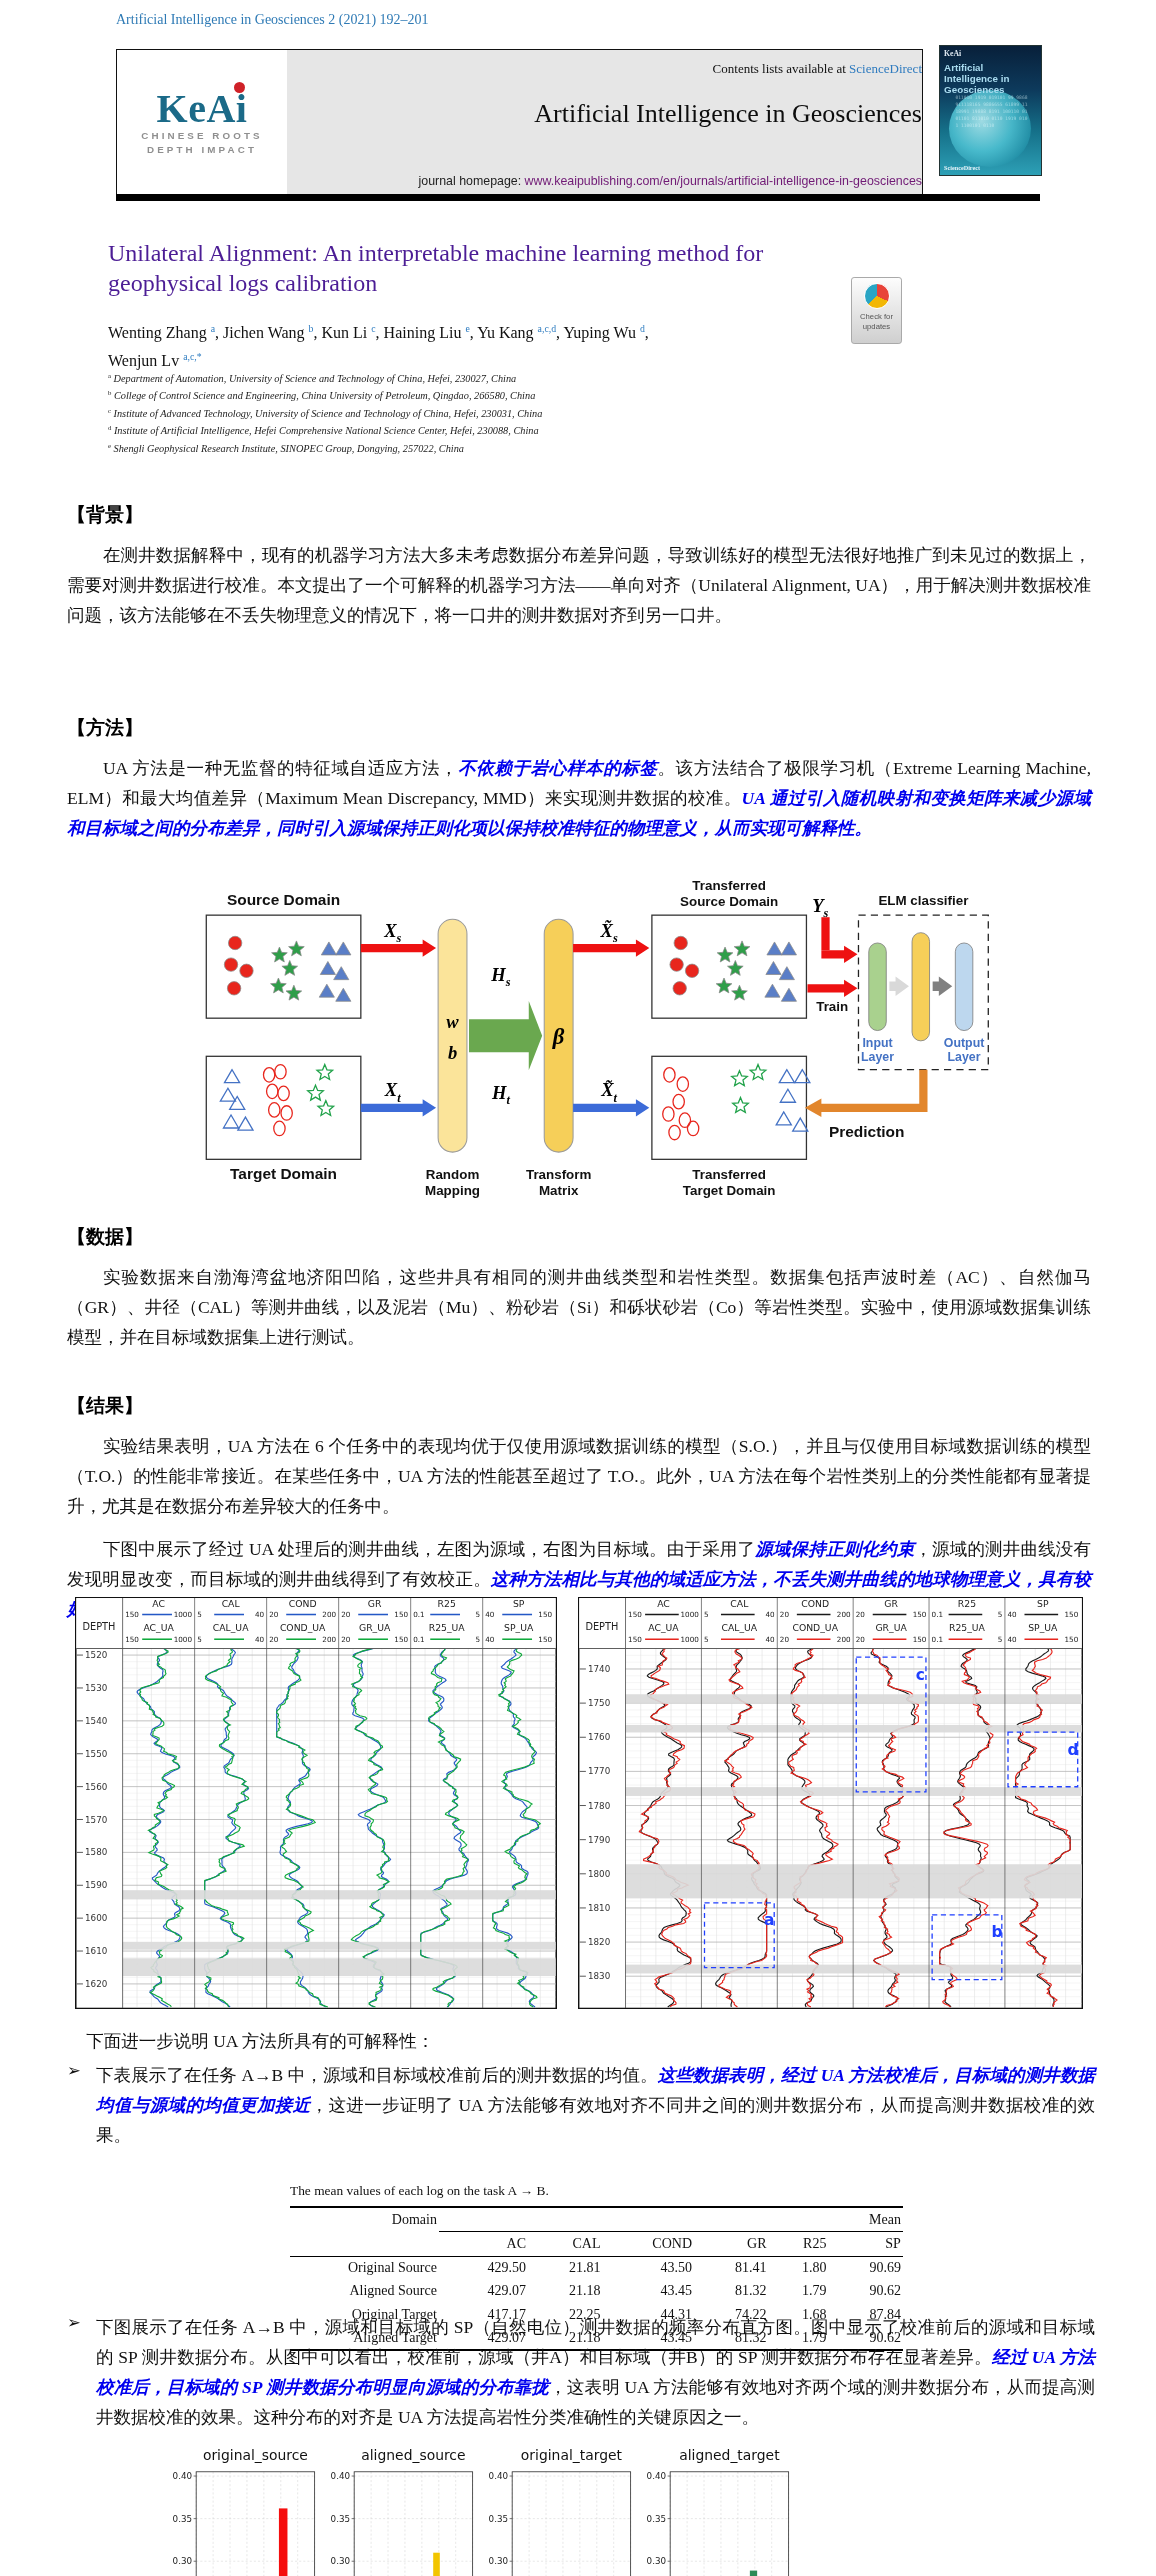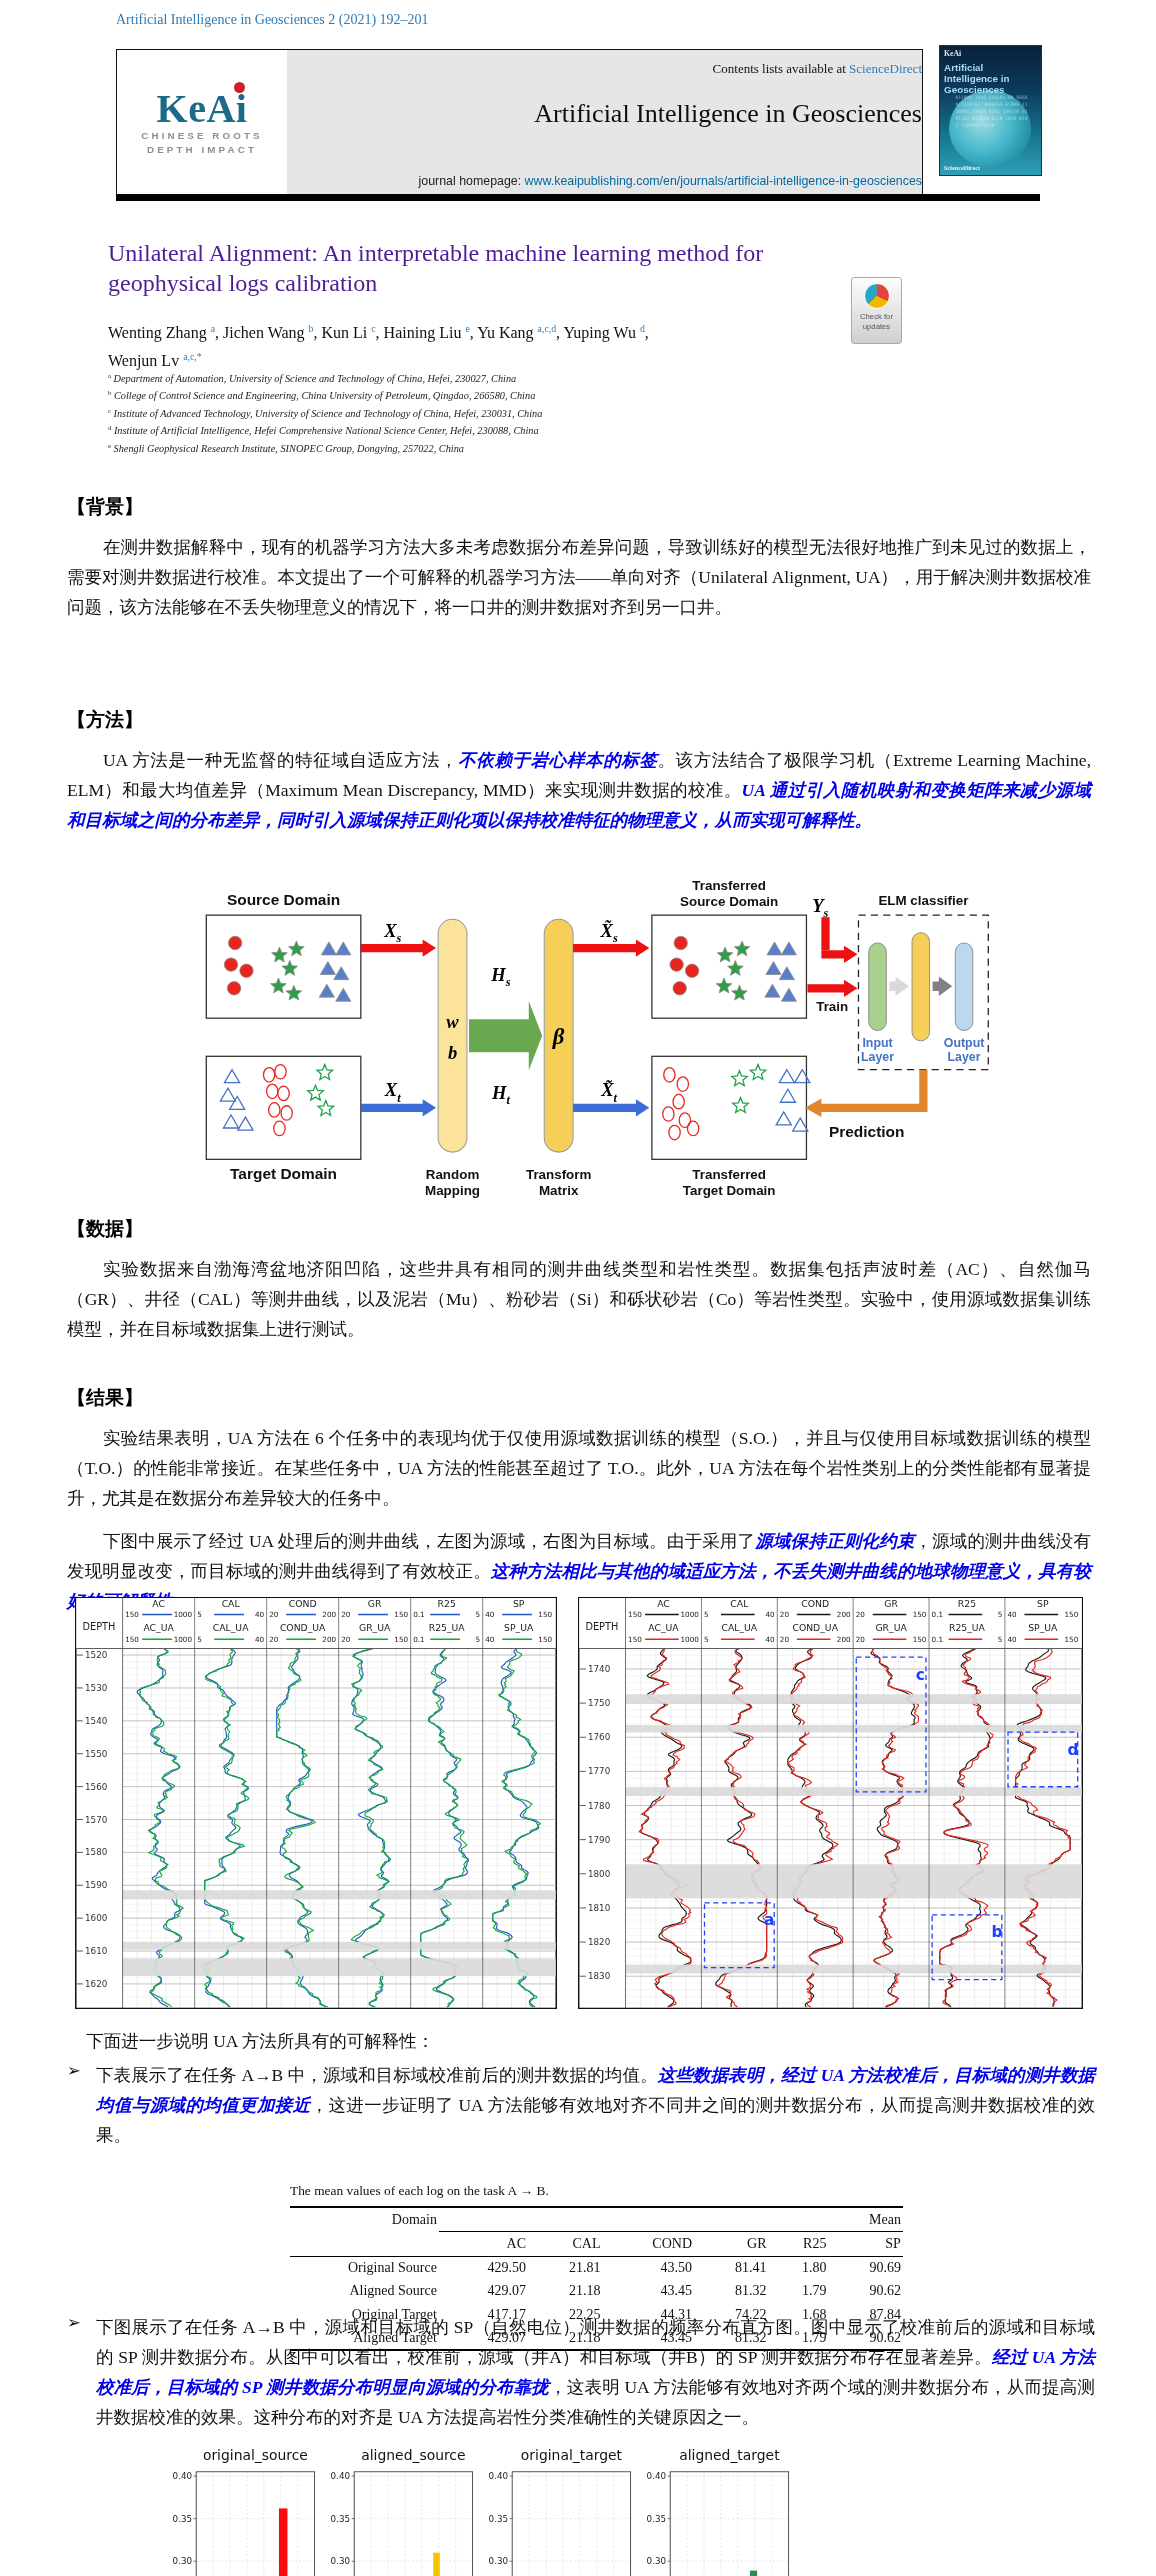--- a/index.html
+++ b/index.html
@@ -12,42 +12,42 @@
   #banner{top:49px;left:116px;width:805px;height:145px;border:0.5px solid #111;background:#fff;display:flex;}
   #keai-logo{width:170px;position:relative;background:#fff;display:flex;flex-direction:column;justify-content:center;align-items:center;}
   #keai-word{font-size:40px;color:#1b6a88;font-weight:bold;letter-spacing:0.5px;line-height:1;}
   #keai-dot{position:absolute;width:11.3px;height:11.3px;border-radius:50%;background:#cf2128;top:32px;left:117px;}
   .keai-sub{font-family:"Liberation Sans",sans-serif;font-size:9.8px;color:#8f8f8f;letter-spacing:3.1px;font-weight:bold;line-height:1.35;}
   #banner-gray{flex:1;background:#e6e6e6;position:relative;text-align:right;}
   #contents-line{margin-top:11.3px;font-size:13px;color:#111;}
   #sciencedirect{color:#2f7bbf;}
   #banner-title{margin-top:21.6px;font-size:26px;color:#0d0d0d;}
   #homepage-line{position:absolute;bottom:7.2px;width:100%;font-size:12.4px;font-family:"Liberation Sans",sans-serif;color:#222;}
-  #homepage-url{color:#0369a1;}
+  #homepage-url{color:#701a75;}
   #blackbar{top:194px;left:116px;width:924px;height:6.7px;background:#000;}
   #cover{top:45px;left:939px;width:101px;height:129px;border:0.5px solid #233;background:linear-gradient(180deg,#08203a 0%,#0d3a5c 34%,#157089 66%,#2da0b6 100%);overflow:hidden;}
   #cover-brand{position:absolute;top:3.1px;left:4.1px;color:#dfe9f2;font-size:7.7px;font-weight:bold;}
   #cover-title{position:absolute;top:15.5px;left:4.1px;width:88px;color:#aadcf0;font-family:"Liberation Sans",sans-serif;font-weight:bold;font-size:9.8px;line-height:1.15;}
   #cover-globe{position:absolute;top:44px;left:9.3px;width:82px;height:77px;border-radius:50%;background:radial-gradient(circle at 40% 40%,#b8f0f5 0%,#4fc3d4 45%,#1d8ba3 80%,rgba(29,139,163,0.2) 100%);opacity:.85;}
   #cover-bits{position:absolute;top:49px;left:15.5px;width:72px;color:#eafcff;opacity:.5;font-family:"DejaVu Sans Mono",monospace;font-size:4.6px;line-height:1.5;word-break:break-all;}
   #cover-foot{position:absolute;bottom:4.1px;left:4.1px;color:#e7f3fa;font-size:6.2px;font-weight:bold;}
 
   
   #title{top:238px;left:108px;width:737px;font-size:24px;line-height:30px;color:#4c1d95;}
   #badge{top:277px;left:851px;width:49px;height:65px;border:0.5px solid #a9a9a9;border-radius:3.1px;background:linear-gradient(#fdfdfd,#cfcfcf);text-align:center;cursor:pointer;}
   #badge-pie{width:24px;height:24px;border-radius:50%;margin:5.2px auto 3.1px;background:conic-gradient(#e8433a 0 32%,#f2b705 32% 63%,#2aa5c4 63% 100%);border:1px solid #fff;}
   .badge-txt{font-family:"Liberation Sans",sans-serif;font-size:7.7px;color:#555;line-height:1.25;}
   #authors{top:317px;left:108px;width:783px;font-size:16px;line-height:24px;color:#111;}
   #authors sup{color:#2e7cc0;font-size:9.8px;}
   #affils{top:369px;left:108px;width:824px;font-size:10.3px;line-height:14px;color:#222;}
   #affils .aff{font-style:italic;font-family:Liberation Serif, serif;}
   #affils sup{font-style:normal;font-size:6.7px;}
 
   
-  .sec{left:67px;width:1024px;}
+  .sec{left:67px;width:1024px;margin-top:8px;}
   .sec h2{margin:0;font-size:19px;font-weight:bold;color:#000;}
   .sec p{margin:12.4px 0 0 0;font-size:17.5px;line-height:30px;text-align:justify;text-indent:2.05em;}
   .em{color:#0000ee;font-weight:bold;font-style:italic;}
   #sec-bg{top:494px;} #sec-method{top:707px;} #sec-data{top:1216px;} #sec-result{top:1385px;}
 
   #fig1{top:876px;left:170px;}
   #logfigs-left{top:1597px;left:75px;}
   #logfigs-right{top:1597px;left:578px;}
 
   #interp-line{top:2029px;left:67px;width:1024px;font-size:17.5px;text-indent:1.1em;}

